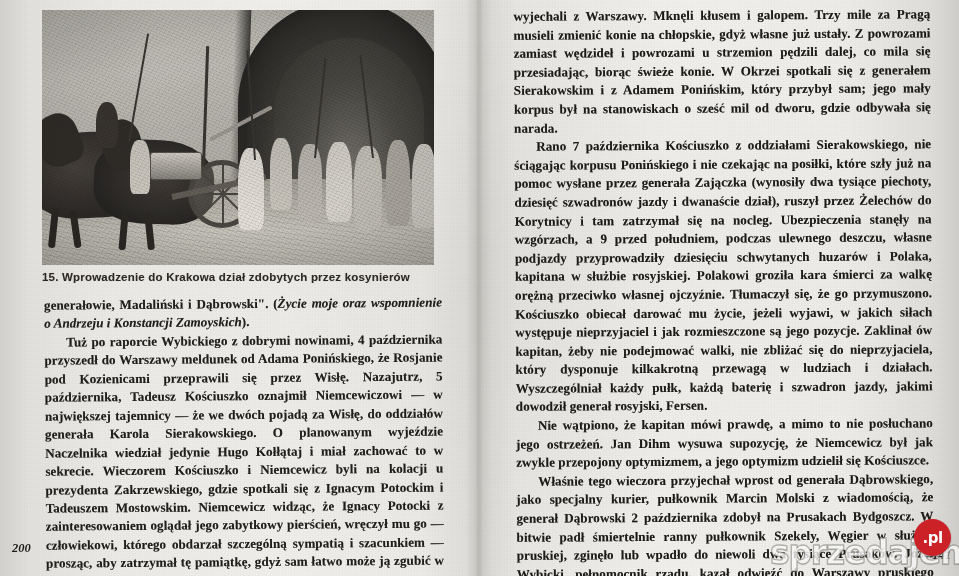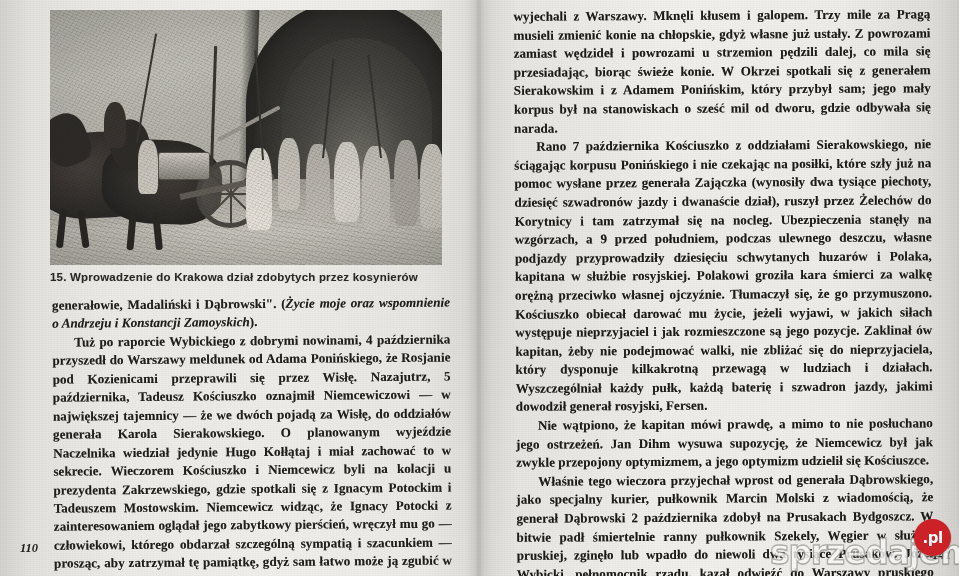--- a/index.html
+++ b/index.html
@@ -22,21 +22,21 @@
       repeating-linear-gradient(90deg, rgba(0,0,0,0.012) 0px, rgba(0,0,0,0.012) 1px, rgba(255,255,255,0.01) 1px, rgba(255,255,255,0.01) 3px);
     mix-blend-mode:multiply;opacity:.8;
   }
   #gutter{
     position:absolute;left:466px;top:0;width:26px;height:576px;
     background:linear-gradient(90deg,rgba(120,118,112,0) 0%,rgba(120,118,112,0.10) 35%,rgba(90,88,82,0.22) 50%,rgba(120,118,112,0.10) 65%,rgba(120,118,112,0) 100%);
     pointer-events:none;
   }
 
   
-  #left-page{position:absolute;left:12px;top:0;width:470px;height:576px;text-decoration:underline;}
+  #left-page{position:absolute;left:4px;top:0;width:470px;height:576px;text-decoration:underline;}
   #plate{
     position:absolute;left:38px;top:10px;width:392px;height:255px;
     overflow:hidden;
     background:#8e8c87;
     filter:contrast(1.05);
   }
   .pl-layer{position:absolute;inset:0;}
   
   .sky{
     background:
@@ -244,21 +244,21 @@
     <div id="caption">15. Wprowadzenie do Krakowa dział zdobytych przez kosynierów</div>
 
     <div id="left-text-wrap">
       <div id="left-body" class="body-col">
         <p><span>generałowie, Madaliński i Dąbrowski". (<em>Życie moje oraz wspomnienie o Andrzeju i Konstancji Zamoyskich</em>).</span></p>
         <p class="indent"><span>Tuż po raporcie Wybickiego z dobrymi nowinami, 4 października przyszedł do Warszawy meldunek od Adama Ponińskiego, że Rosjanie pod Kozienicami przeprawili się przez Wisłę. Nazajutrz, 5 października, Tadeusz Kościuszko oznajmił Niemcewiczowi — w największej tajemnicy — że we dwóch pojadą za Wisłę, do oddziałów generała Karola Sierakowskiego. O planowanym wyjeździe Naczelnika wiedział jedynie Hugo Kołłątaj i miał zachować to w sekrecie. Wieczorem Kościuszko i Niemcewicz byli na kolacji u prezydenta Zakrzewskiego, gdzie spotkali się z Ignacym Potockim i Tadeuszem Mostowskim. Niemcewicz widząc, że Ignacy Potocki z zainteresowaniem oglądał jego zabytkowy pierścień, wręczył mu go — człowiekowi, którego obdarzał szczególną sympatią i szacunkiem — prosząc, aby zatrzymał tę pamiątkę, gdyż sam łatwo może ją zgubić w obozowych zawieruchach.</span></p>
 
       </div>
     </div>
 
-    <div id="page-no-left">110</div>
+    <div id="page-no-left">200</div>
   </div>
 
   <div id="right-page">
     <div id="right-text-wrap">
       <div id="right-body" class="body-col">
         <p><span>wyjechali z Warszawy. Mknęli kłusem i galopem. Trzy mile za Pragą musieli zmienić konie na chłopskie, gdyż własne już ustały. Z powrozami zamiast wędzideł i powrozami u strzemion pędzili dalej, co mila się przesiadając, biorąc świeże konie. W Okrzei spotkali się z generałem Sierakowskim i z Adamem Ponińskim, który przybył sam; jego mały korpus był na stanowiskach o sześć mil od dworu, gdzie odbywała się narada.</span></p>
         <p class="indent"><span>Rano 7 października Kościuszko z oddziałami Sierakowskiego, nie ściągając korpusu Ponińskiego i nie czekając na posiłki, które szły już na pomoc wysłane przez generała Zajączka (wynosiły dwa tysiące piechoty, dziesięć szwadronów jazdy i dwanaście dział), ruszył przez Żelechów do Korytnicy i tam zatrzymał się na nocleg. Ubezpieczenia stanęły na wzgórzach, a 9 przed południem, podczas ulewnego deszczu, własne podjazdy przyprowadziły dziesięciu schwytanych huzarów i Polaka, kapitana w służbie rosyjskiej. Polakowi groziła kara śmierci za walkę orężną przeciwko własnej ojczyźnie. Tłumaczył się, że go przymuszono. Kościuszko obiecał darować mu życie, jeżeli wyjawi, w jakich siłach występuje nieprzyjaciel i jak rozmieszczone są jego pozycje. Zaklinał ów kapitan, żeby nie podejmować walki, nie zbliżać się do nieprzyjaciela, który dysponuje kilkakrotną przewagą w ludziach i działach. Wyszczególniał każdy pułk, każdą baterię i szwadron jazdy, jakimi dowodził generał rosyjski, Fersen.</span></p>
         <p class="indent"><span>Nie wątpiono, że kapitan mówi prawdę, a mimo to nie posłuchano jego ostrzeżeń. Jan Dihm wysuwa supozycję, że Niemcewicz był jak zwykle przepojony optymizmem, a jego optymizm udzielił się Kościuszce.</span></p>
         <p class="indent"><span>Właśnie tego wieczora przyjechał wprost od generała Dąbrowskiego, jako specjalny kurier, pułkownik Marcin Molski z wiadomością, że generał Dąbrowski 2 października zdobył na Prusakach Bydgoszcz. W bitwie padł śmiertelnie ranny pułkownik Szekely, Węgier w służbie pruskiej, zginęło lub wpadło do niewoli dwa tysiące Prusaków. Józef Wybicki, pełnomocnik rządu, kazał odwieźć do Warszawy pruskiego prezydenta i wiceprezydenta Bydgoszczy jako zakładników.</span></p>
 

